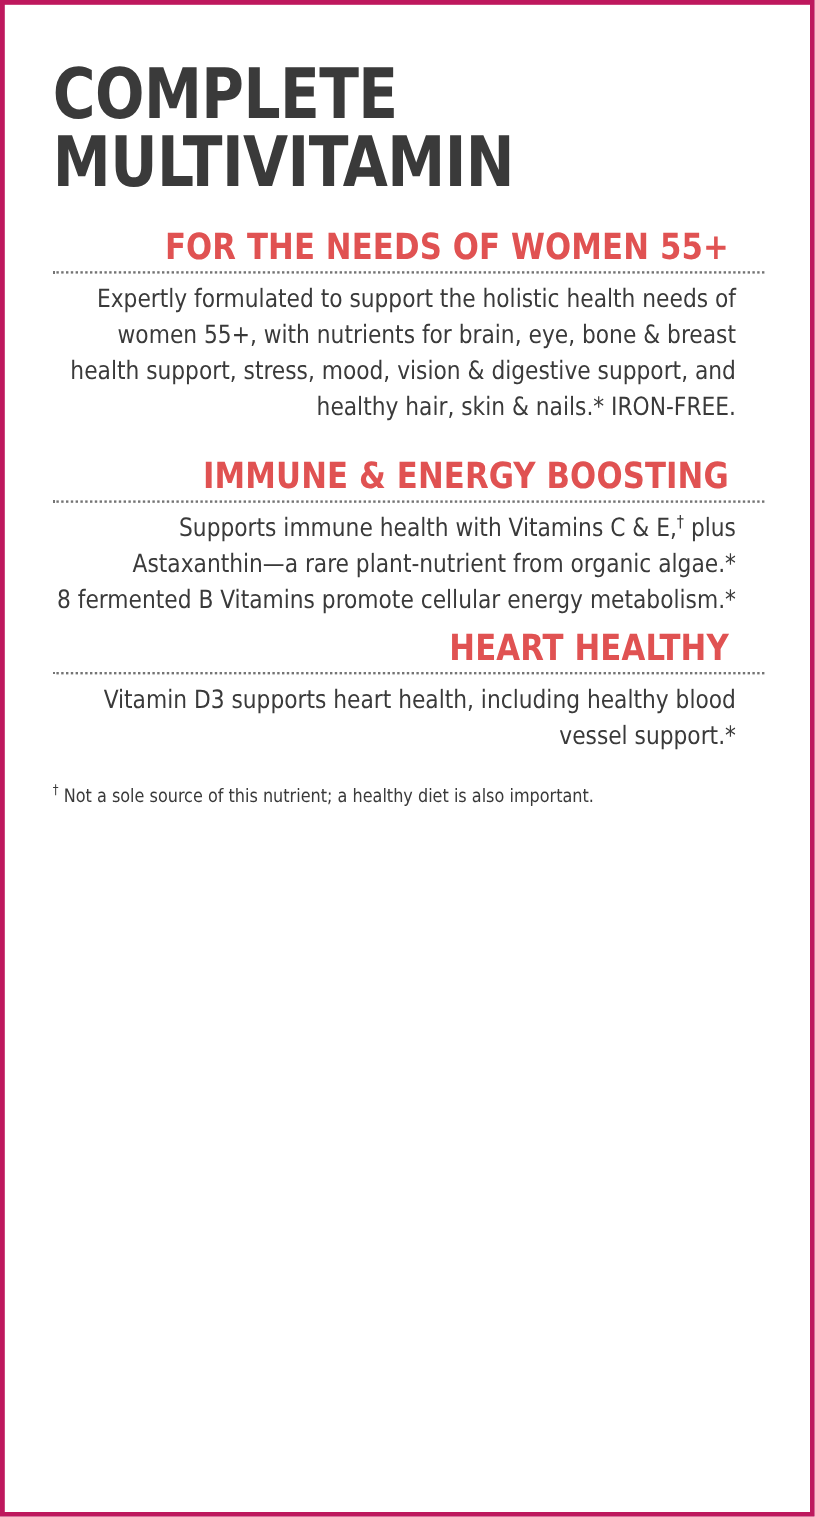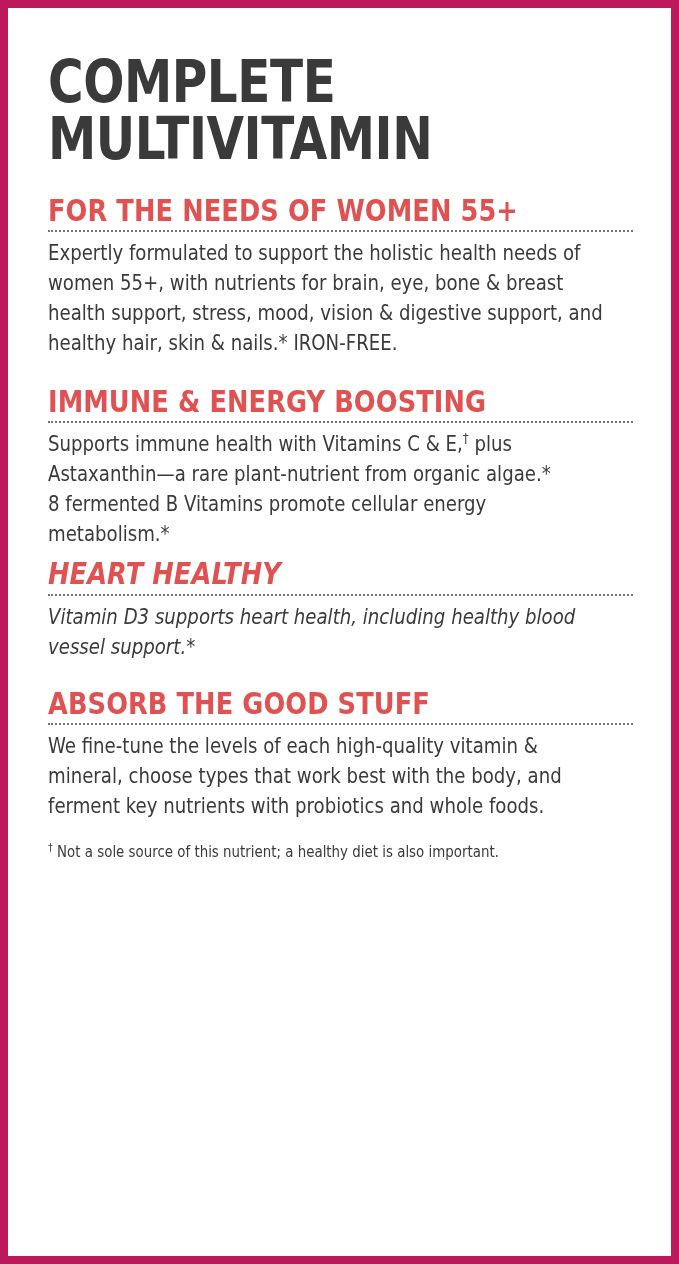--- a/index.html
+++ b/index.html
@@ -12,41 +12,42 @@
     height: 1264px;
     font-family: "Liberation Sans", sans-serif;
     overflow: hidden;
   }
   .label {
     position: relative;
     box-sizing: border-box;
     width: 679px;
     height: 1264px;
     background: #ffffff;
-    border: 8px solid #be185d;
+    border: 4px solid #be185d;
     padding: 46px 38px 20px 40px;
   }
   .product-title {
     color: #3a3a3a;
     font-family: "DejaVu Sans Condensed", "Liberation Sans Narrow", "Liberation Sans", sans-serif;
     font-weight: bold;
     font-size: 58px;
     line-height: 0.98;
     letter-spacing: -0.5px;
     text-transform: uppercase;
     margin: 0 0 26px 0;
     transform: scaleX(0.93);
     transform-origin: left top;
   }
   .product-title .line {
     display: block;
     white-space: nowrap;
   }
   .section {
     margin-bottom: 22px;
+    text-align: right;
   }
   .section-heading {
     color: #e05252;
     font-family: "DejaVu Sans Condensed", "Liberation Sans Narrow", "Liberation Sans", sans-serif;
     font-weight: bold;
     font-size: 30px;
     line-height: 1.12;
     text-transform: uppercase;
     letter-spacing: 0.1px;
     margin: 0 0 3px 0;
@@ -82,21 +83,21 @@
     transform: scaleX(0.96);
     transform-origin: left top;
   }
   .footnote sup {
     font-size: 0.72em;
     vertical-align: super;
     line-height: 0;
   }
   .sec-needs { margin-bottom: 26px; }
   .sec-immune { margin-bottom: 8px; }
-  .sec-heart { margin-bottom: 24px; font-style: italic; }
+  .sec-heart { margin-bottom: 24px; }
   .sec-herbs { margin-bottom: 24px; }
   .sec-absorb { margin-bottom: 0; }
 </style>
 </head>
 <body>
 
 <div class="label">
 
   <h1 class="product-title">
     <span class="line">COMPLETE</span>
@@ -119,21 +120,16 @@
     </p>
   </div>
 
   <div class="section sec-heart">
     <h2 class="section-heading">HEART HEALTHY</h2>
     <div class="divider"></div>
     <p class="section-body">Vitamin D3 supports heart health, including healthy blood vessel support.*</p>
   </div>
 
 
-  <div class="section sec-absorb">
-    <h2 class="section-heading">ABSORB THE GOOD STUFF</h2>
-    <div class="divider"></div>
-    <p class="section-body">We fine-tune the levels of each high-quality vitamin &amp; mineral, choose types that work best with the body, and ferment key nutrients with probiotics and whole foods.</p>
-  </div>
 
   <p class="footnote"><sup>†</sup><span> Not a sole source of this nutrient; a healthy diet is also important.</span></p>
 
 </div>
 
 </body></html>

